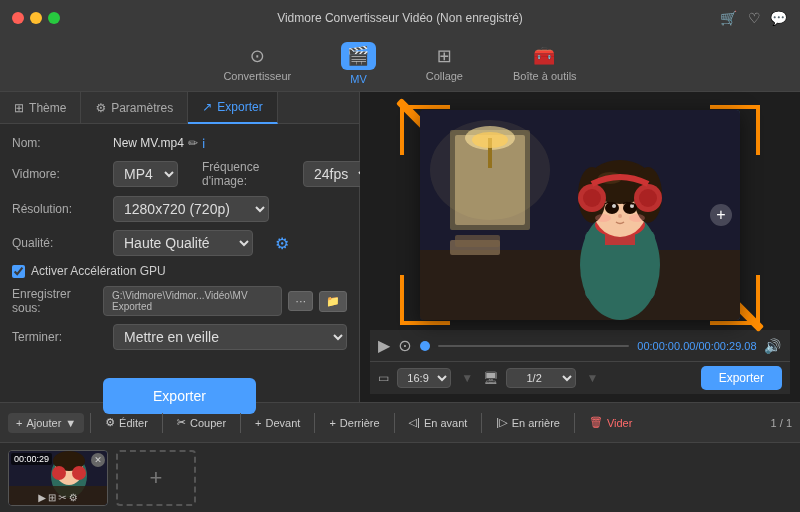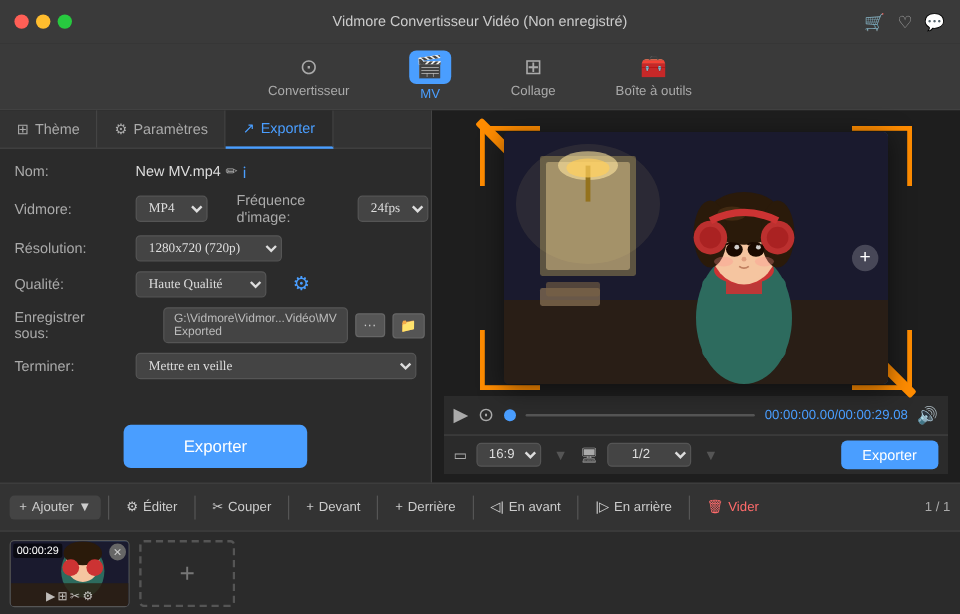--- a/index.html
+++ b/index.html
@@ -146,24 +146,23 @@
       align-items: center;
       gap: 4px;
       text-align: right;
     }
     select.form-select {
       background: #444;
       border: 1px solid #555;
       border-radius: 4px;
       color: #ddd;
       padding: 3px 6px;
-      font-size: 11px;
+      font-size: 14px;
       cursor: pointer;
       appearance: auto;
-      font-family: Liberation Serif, serif;
     }
     .checkbox-row {
       display: flex;
       align-items: center;
       gap: 6px;
       margin-bottom: 8px;
     }
     .save-row {
       display: flex;
       align-items: center;
@@ -593,24 +592,28 @@
 
       <div class="form-row">
         <span class="form-label">Qualité:</span>
         <select class="form-select">
           <option>Haute Qualité</option>
           <option>Qualité Standard</option>
         </select>
         <span class="gear-icon" style="margin-left:6px;">⚙</span>
       </div>
 
+      <div class="checkbox-row">
+        <input type="checkbox" checked="" style="accent-color: rgb(74, 158, 255);">
+        <span>Activer Accélération GPU</span>
+      </div>
 
       <div class="save-row">
         <span class="form-label">Enregistrer sous:</span>
-        <span class="save-path" style="font-size:10px; color:#bbb;margin-left:33px;">G:\Vidmore\Vidmor...Vidéo\MV Exported</span>
+        <span class="save-path" style="font-size:10px; color:#bbb;">G:\Vidmore\Vidmor...Vidéo\MV Exported</span>
         <button class="icon-btn">···</button>
         <button class="icon-btn">📁</button>
       </div>
 
       <div class="form-row">
         <span class="form-label">Terminer:</span>
         <select class="form-select" style="flex:1;">
           <option>Mettre en veille</option>
           <option>Rien</option>
           <option>Arrêter</option>

